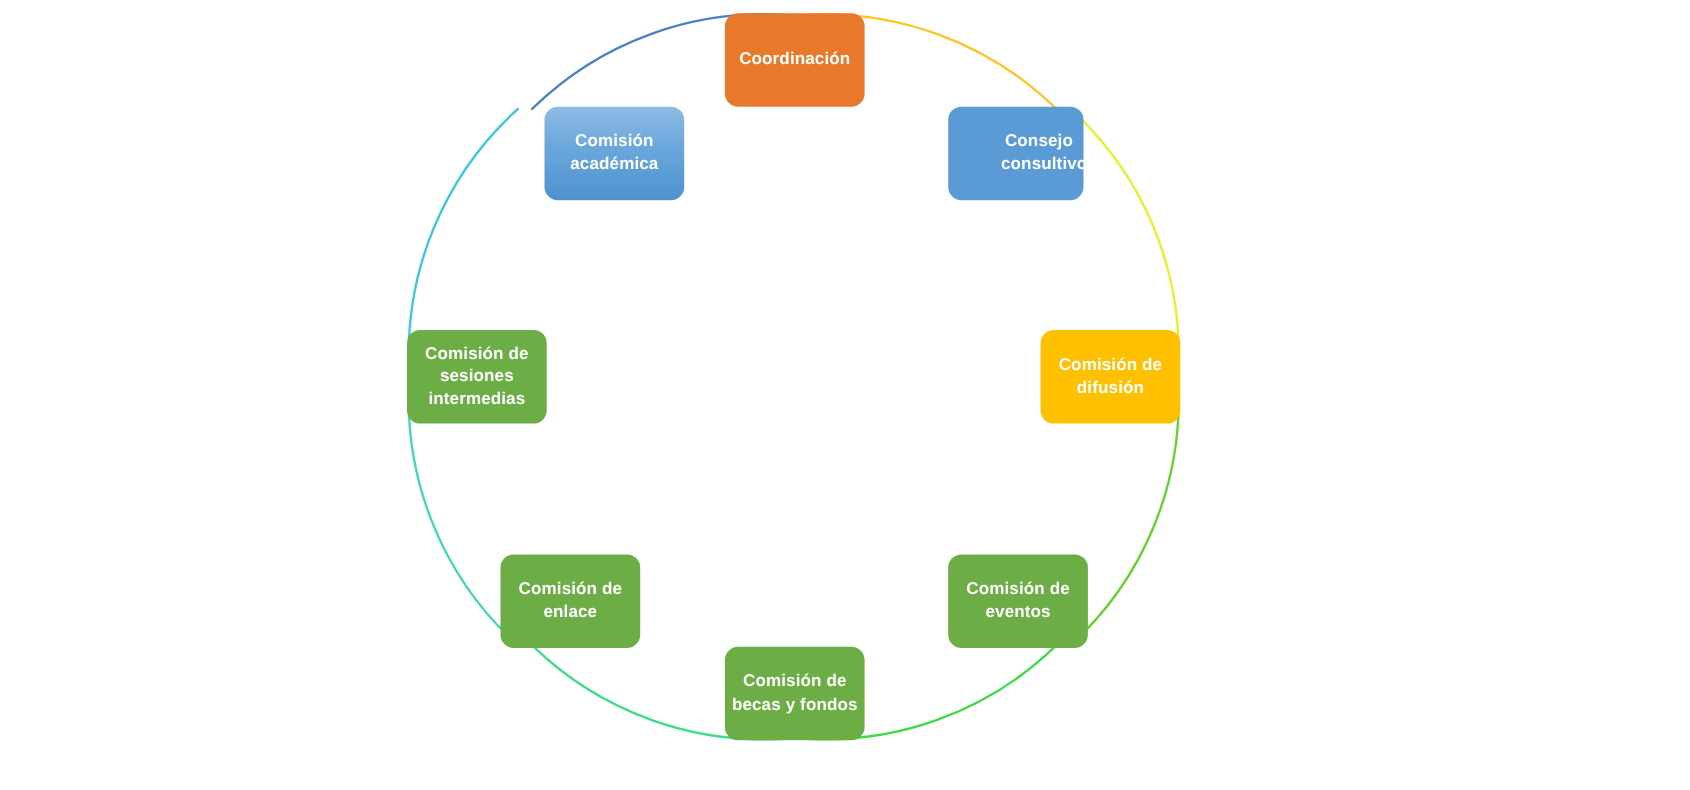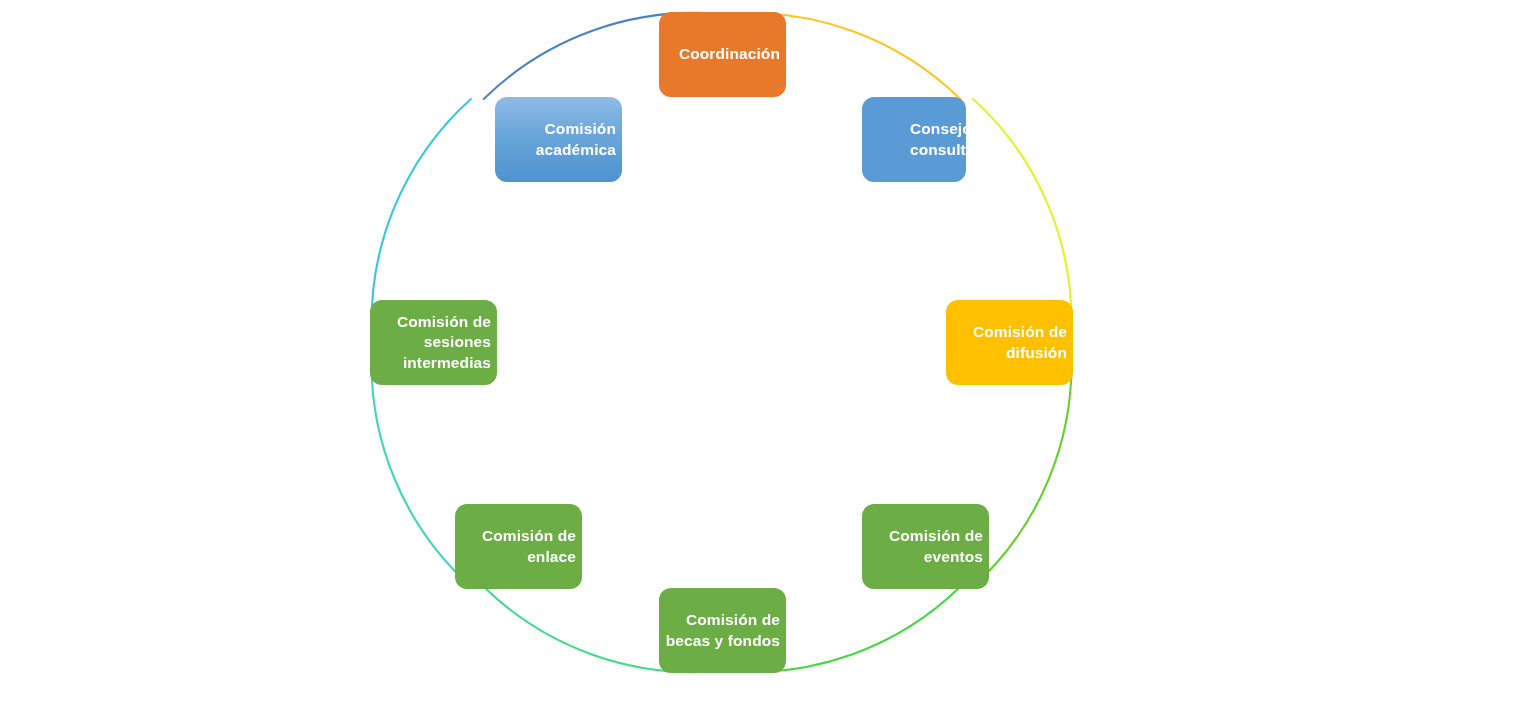--- a/index.html
+++ b/index.html
@@ -37,21 +37,20 @@
     font-size: 15.5px;
     line-height: 1.33;
     letter-spacing: 0.1px;
     padding: 4px 6px;
     z-index: 5;
   }
   .node .label {
     display: block;
     width: 100%;
     white-space: pre-line;
-    text-align: right;
   }
   .n-orange  { background: #E8792B; }
   .n-blue    { background: #5B9BD5; }
   .n-bluegrad{ background: linear-gradient(180deg, #8FBCE4 0%, #6BA7DC 42%, #4E92CE 100%); margin-left: 40px; }
   .n-amber   { background: #FFC000; }
   .n-green   { background: #6CAD46; }
 </style>
 </head>
 <body>
 
@@ -67,21 +66,21 @@
         <path d="M 471.31 587.00 A 300 300 0 0 1 372.00 347.45" stroke="#3FD6BA"></path>
         <path d="M 372.00 337.77 A 300 300 0 0 1 470.85 99.00" stroke="#38C6E0"></path>
         <path d="M 483.77 99.00 A 300 300 0 0 1 719.37 14.00" stroke="#4A80C4"></path>
       </g>
   </svg>
 
   <div class="node n-orange" style="left:659px; top:12px; width:127px; height:85px;">
     <span class="label">Coordinación</span>
   </div>
 
-  <div class="node n-blue" style="left:862px; top:97px; width:104px; height:85px;padding-left:48px;">
+  <div class="node n-blue" style="left:862px; top:97px; width:123px; height:85px;padding-left:48px;">
     <span class="label">Consejo
 consultivo</span>
   </div>
 
   <div class="node n-amber" style="left:946px; top:300px; width:127px; height:85px;">
     <span class="label">Comisión de
 difusión</span>
   </div>
 
   <div class="node n-green" style="left:862px; top:504px; width:127px; height:85px;">

